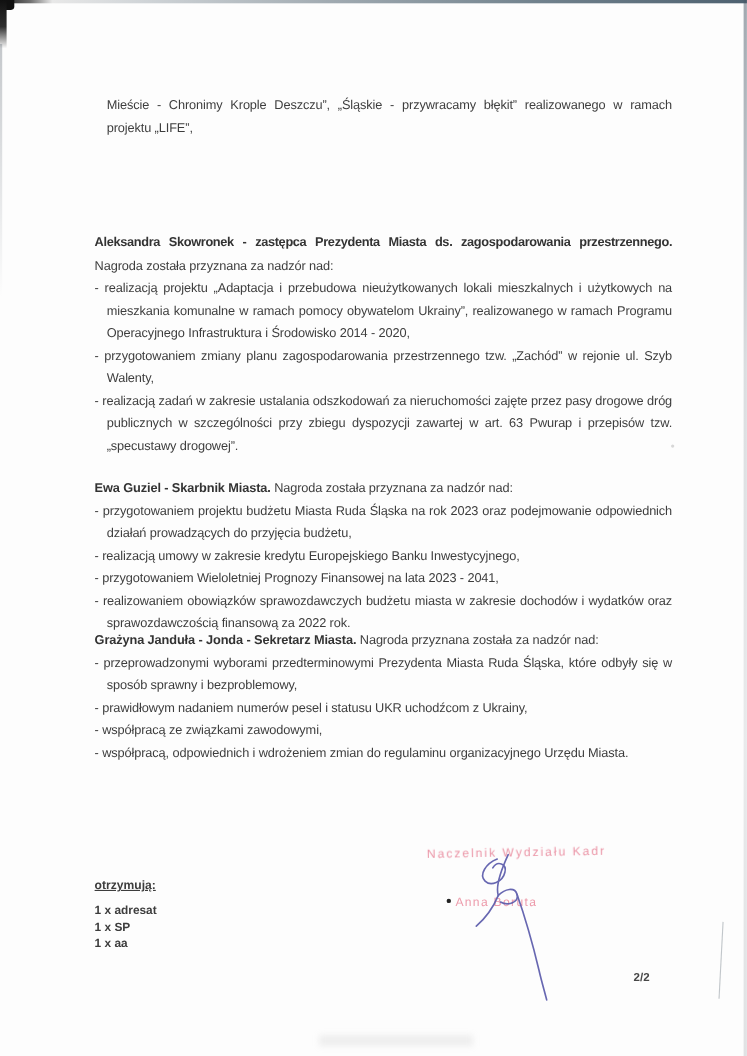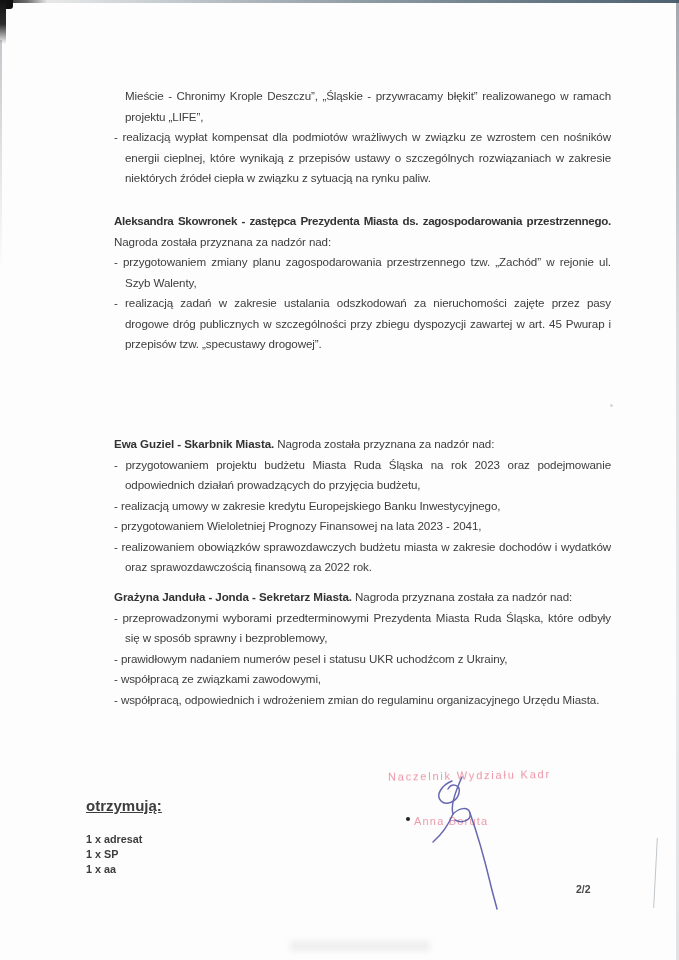--- a/index.html
+++ b/index.html
@@ -25,33 +25,33 @@
   .bottom-line { position:absolute; left:655px; top:838px; width:1px; height:70px;
     background:rgba(120,130,140,.45); transform:rotate(3deg); }
   .smudge-bottom { position:absolute; left:290px; top:941px; width:140px; height:10px;
     background:rgba(150,150,150,.14); filter:blur(3px); }
   .stray-dot { position:absolute; left:610px; top:404px; width:3px; height:3px;
     background:rgba(0,0,0,.15); border-radius:50%; }
 
   
   .content-sec { position:absolute; left:86px; width:525px;
     font-size:11.6px; line-height:20.5px; color:#3d3d3d; letter-spacing:-0.1px; }
-  .content-sec p { text-align:justify;margin-left:28px; }
+  .content-sec p { text-align:justify; }
   .sec-intro   { top:86px; }
   .sec-skowronek { top:211px; }
   .sec-guziel  { top:434px; }
-  .sec-jandula { top:587px; }
+  .sec-jandula { top:572px; }
   .b { font-weight:bold; color:#333; }
   .bullet { padding-left:11px; text-indent:-11px; }
   .cont { padding-left:11px; }
   .hdr-fill { text-align-last:justify; letter-spacing:-0.3px; }
 
   
   .dist { position:absolute; left:86px; top:798px; font-size:10.8px; color:#3d3d3d; }
-  .dist-title { font-weight:700; text-decoration:underline; font-size:15px; line-height:15px; margin-bottom:19px; }
+  .dist-title { font-weight:700; text-decoration:underline; font-size:11px; line-height:15px; margin-bottom:8px; }
   .dist-item { line-height:15px;font-weight:bold; }
 
   
   .stamp-role { position:absolute; left:388px; top:769px; width:210px;
     font-size:11px; letter-spacing:1.8px; color:rgba(232,130,150,.85);
     transform:rotate(-1deg); filter:blur(.3px); white-space:nowrap; }
   .stamp-name { position:absolute; left:414px; top:815px;
     font-size:11px; letter-spacing:1.2px; color:rgba(232,130,150,.8); filter:blur(.4px); white-space:nowrap; }
   .signature-svg { position:absolute; left:415px; top:772px; }
   .ink-dot { position:absolute; left:406px; top:817px; width:4px; height:4px;
@@ -68,28 +68,28 @@
   <div class="corner-blob"></div>
   <div class="left-strip"></div>
   <div class="left-faint"></div>
   <div class="right-strip"></div>
   <div class="bottom-line"></div>
   <div class="smudge-bottom"></div>
   <div class="stray-dot"></div>
 
   <section class="content-sec sec-intro">
     <p class="cont">Mieście - Chronimy Krople Deszczu”, „Śląskie - przywracamy błękit” realizowanego w ramach projektu „LIFE”,</p>
-    <p class="bullet">- realizacją wypłat kompensat dla podmiotów wrażliwych w związku ze wzrostem cen nośników energii cieplnej, które wynikają z przepisów ustawy o szczególnych rozwiązaniach w zakresie niektórych źródeł ciepła w związku z sytuacją na rynku paliw.</p>
   </section>
 
   <section class="content-sec sec-skowronek">
     <p class="hdr-fill"><span class="b">Aleksandra Skowronek - zastępca Prezydenta Miasta ds. zagospodarowania przestrzennego.</span></p>
     <p>Nagroda została przyznana za nadzór nad:</p>
+    <p class="bullet">- realizacją projektu „Adaptacja i przebudowa nieużytkowanych lokali mieszkalnych i użytkowych na mieszkania komunalne w ramach pomocy obywatelom Ukrainy”, realizowanego w ramach Programu Operacyjnego Infrastruktura i Środowisko 2014 - 2020,</p>
     <p class="bullet">- przygotowaniem zmiany planu zagospodarowania przestrzennego tzw. „Zachód” w rejonie ul. Szyb Walenty,</p>
-    <p class="bullet">- realizacją zadań w zakresie ustalania odszkodowań za nieruchomości zajęte przez pasy drogowe dróg publicznych w szczególności przy zbiegu dyspozycji zawartej w art. 45 Pwurap i przepisów tzw. „specustawy drogowej”.</p>
+    <p class="bullet">- realizacją zadań w zakresie ustalania odszkodowań za nieruchomości zajęte przez pasy drogowe dróg publicznych w szczególności przy zbiegu dyspozycji zawartej w art. 63 Pwurap i przepisów tzw. „specustawy drogowej”.</p>
   </section>
 
   <section class="content-sec sec-guziel">
     <p><span class="b">Ewa Guziel - Skarbnik Miasta.</span><span> Nagroda została przyznana za nadzór nad:</span></p>
     <p class="bullet">- przygotowaniem projektu budżetu Miasta Ruda Śląska na rok 2023 oraz podejmowanie odpowiednich działań prowadzących do przyjęcia budżetu,</p>
     <p class="bullet">- realizacją umowy w zakresie kredytu Europejskiego Banku Inwestycyjnego,</p>
     <p class="bullet">- przygotowaniem Wieloletniej Prognozy Finansowej na lata 2023 - 2041,</p>
     <p class="bullet">- realizowaniem obowiązków sprawozdawczych budżetu miasta w zakresie dochodów i wydatków oraz sprawozdawczością finansową za 2022 rok.</p>
   </section>
 

